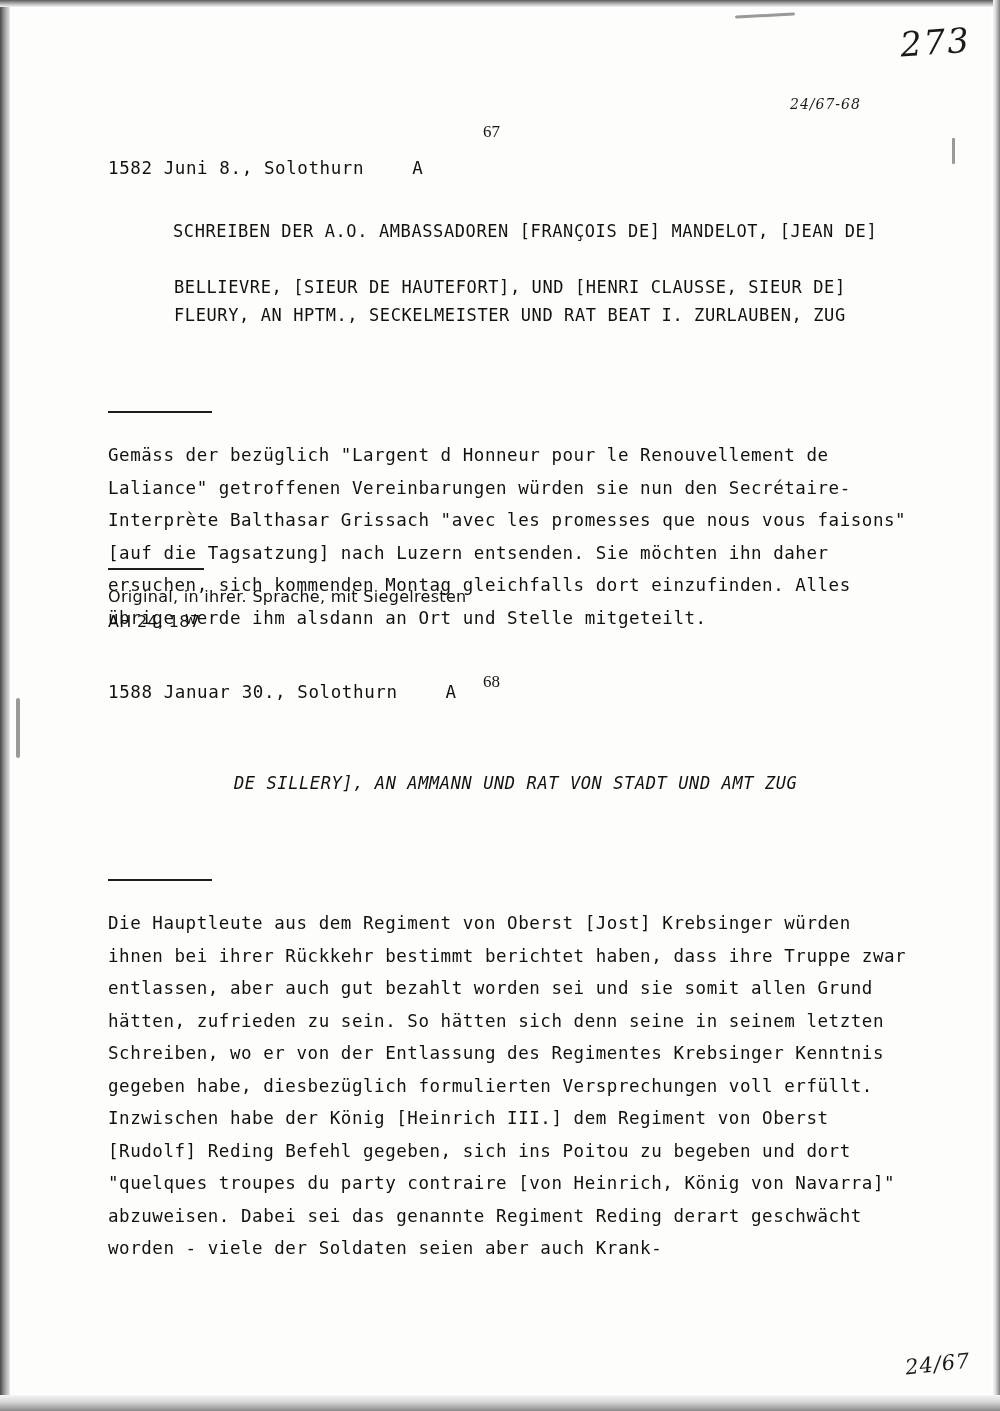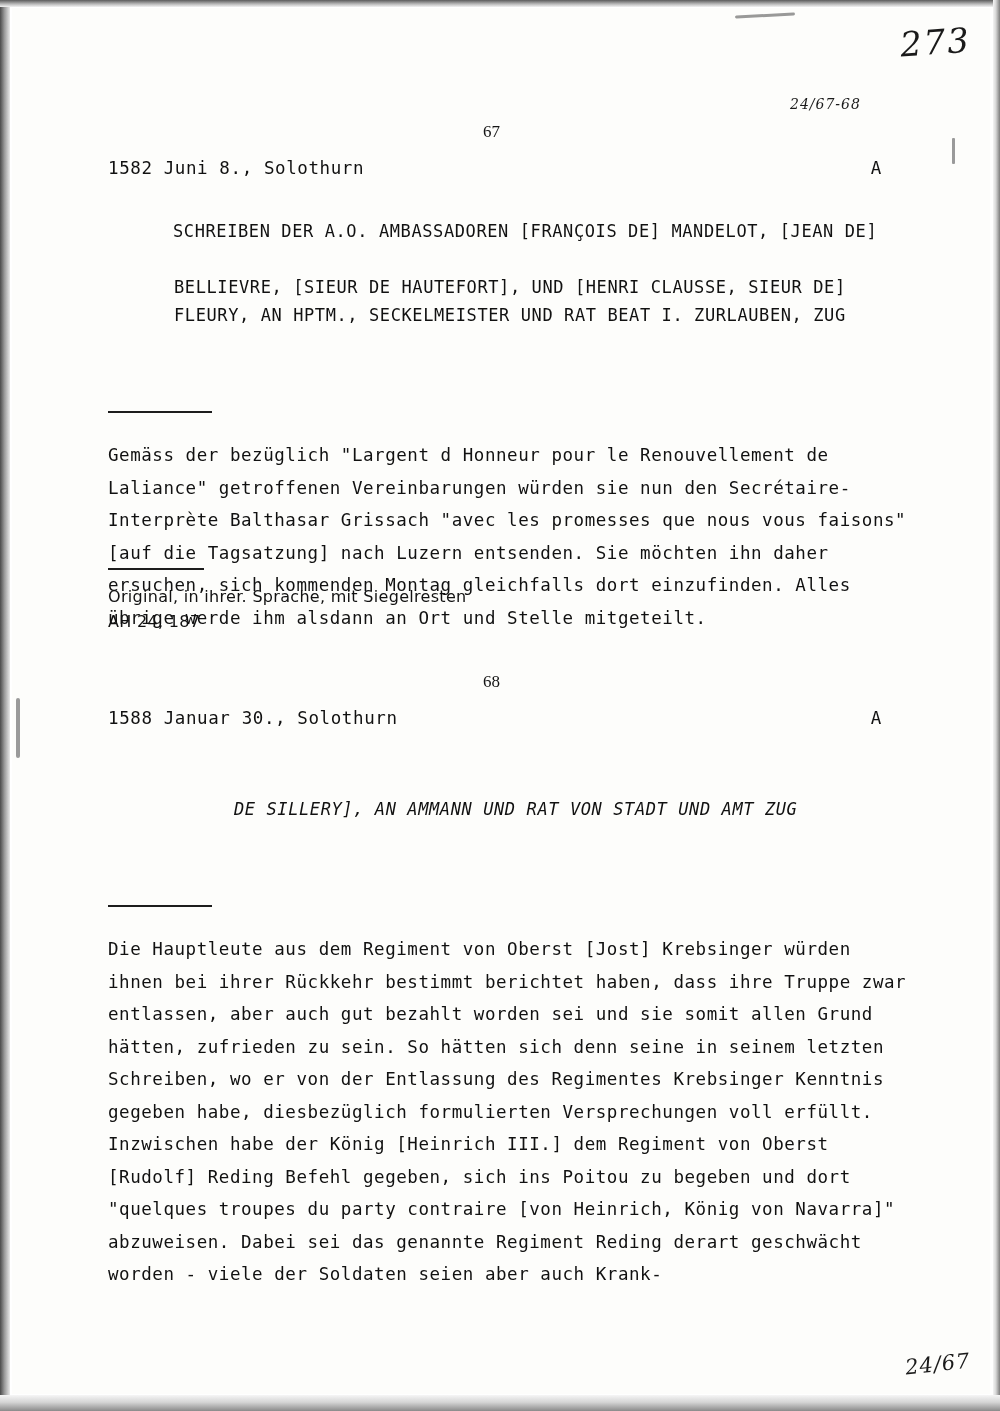--- a/index.html
+++ b/index.html
@@ -96,28 +96,28 @@
     position: absolute;
     font-family: Liberation Serif, serif;
     font-size: 17px;
     color: #151515;
   }
   .doc-num-67 { left: 483px; top: 122px; }
   .doc-num-68 { left: 483px; top: 672px; }
 
   .entry { position: absolute; width: 820px; }
   .entry-67 { left: 108px; top: 155px; }
-  .entry-68 { left: 108px; top: 705px; }
+  .entry-68 { left: 108px; top: 679px; }
 
   .head-row {
     display: flex;
-    justify-content: space-between;
     font-size: 17.5px;
     letter-spacing: 0.6px;
     line-height: 26px;
+    gap: 48px;
   }
   .head-right { padding-right: 46px; }
 
   .title {
     font-size: 17px;
     letter-spacing: 0.6px;
     line-height: 28px;
     margin-top: 8px;
     white-space: pre-wrap;
   }

